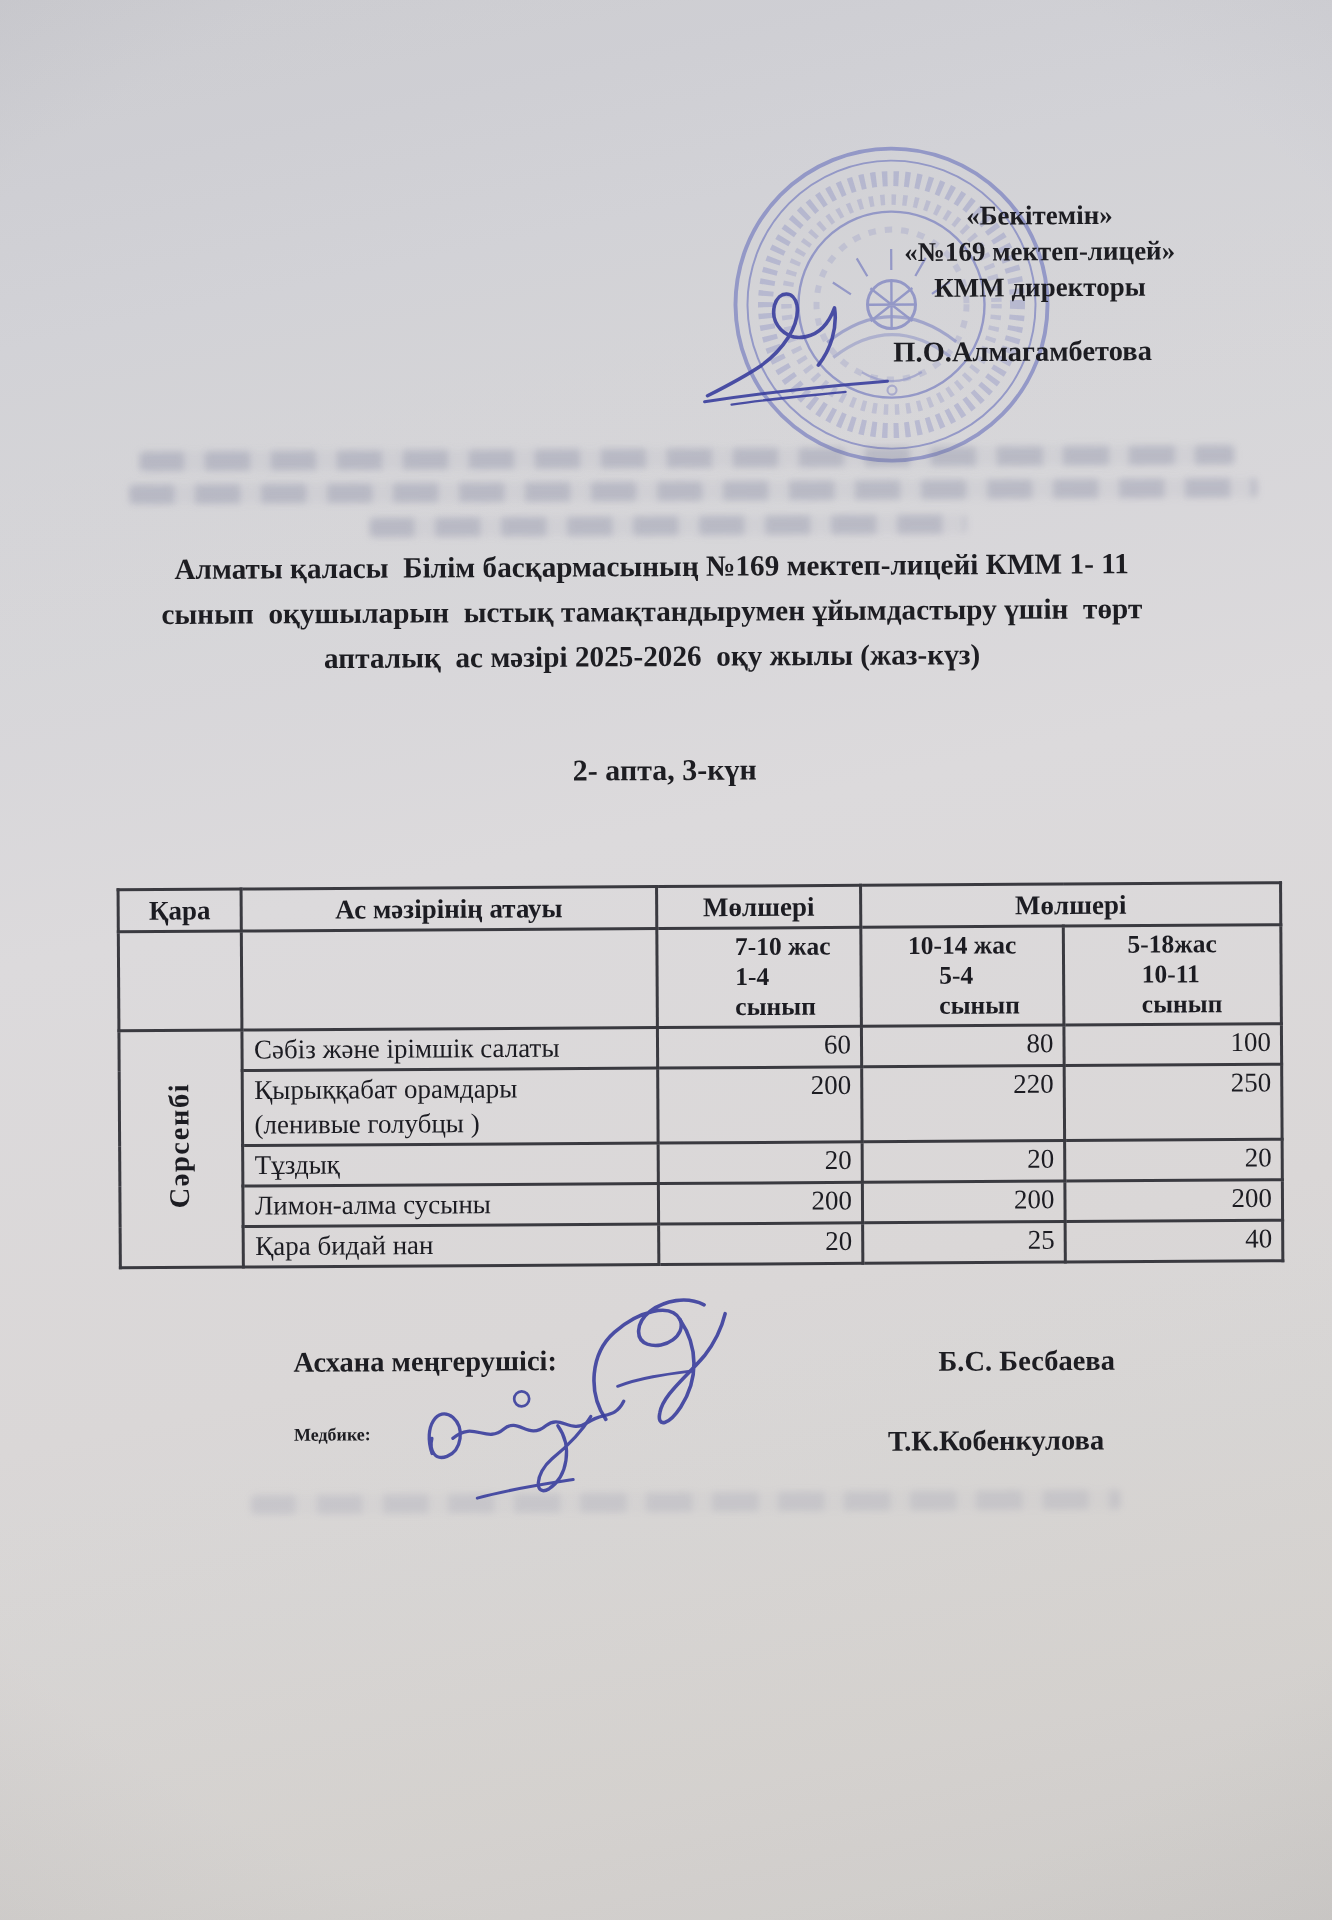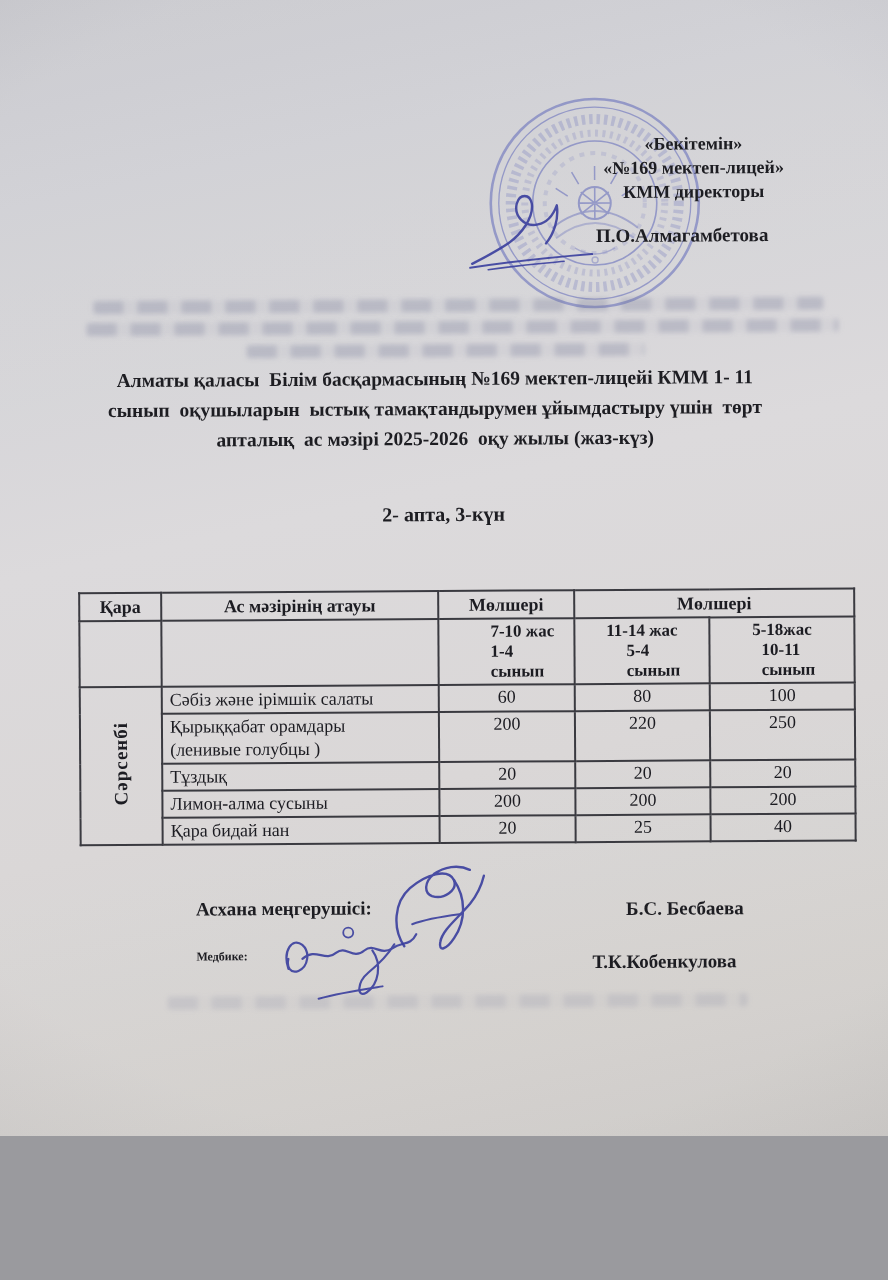--- a/index.html
+++ b/index.html
@@ -1,18 +1,18 @@
 <!DOCTYPE html>
 <html><head>
 <meta charset="utf-8">
 <style>
   html,body{margin:0;padding:0;background:#9a9a9e;}
   .paper{
     position:relative;
-    width:888px;height:1136px;
+    width:888px;height:1280px;
     margin:0 auto;
     overflow:hidden;
     font-family:"Liberation Serif","DejaVu Serif",serif;
     color:#1d1d22;
     background:
       radial-gradient(130% 95% at 50% 48%, rgba(255,255,255,0.10) 0 55%, rgba(88,88,100,0.16) 100%),
       linear-gradient(168deg,#c6c6cb 0%,#cdcdd2 16%,#d8d6d8 44%,#d6d3d3 66%,#cfccc9 88%,#c9c6c3 100%);
     text-decoration: underline;
   }
   .tilt{position:absolute;inset:0;transform:rotate(-0.35deg);transform-origin:50% 50%;}
@@ -52,21 +52,21 @@
   th,td{border:2px solid #3a3a40;padding:0 6px;overflow:hidden;}
   thead th{font-weight:bold;font-size:18px;}
   tr.h1{height:28px;}
   tr.h2{height:47px;}
   tr.r0{height:27px;} tr.r1{height:48px;} tr.r2{height:26px;} tr.r3{height:24px;} tr.r4{height:24px;}
   .grp{font-size:17px;line-height:20px;vertical-align:middle;padding:2px 7px;}
   .grp .ln-left{text-align:left;margin-left:44px;}
   .grp .ln-center{text-align:center;}
   td.dish{font-size:18px;text-align:left;vertical-align:top;padding:1px 7px;
     line-height:23px;white-space:pre-wrap;}
-  td.num{font-size:18px;text-align:center;vertical-align:top;padding-top:1px;}
+  td.num{font-size:18px;text-align:right;vertical-align:top;padding-top:1px;}
   td.day-cell{vertical-align:middle;text-align:center;padding:0;}
   .vert{display:inline-block;writing-mode:vertical-rl;transform:rotate(180deg);
     font-weight:bold;font-size:19px;letter-spacing:1px;}
 
   
   .role1{position:absolute;left:194px;top:897px;font-weight:bold;font-size:19px;}
   .name1{position:absolute;left:588px;top:899px;font-weight:bold;font-size:19px;margin-left:36px;}
   .role2{position:absolute;left:194px;top:948px;font-weight:bold;font-size:12px;}
   .name2{position:absolute;left:590px;top:952px;font-weight:bold;font-size:19px;}
 
@@ -140,21 +140,21 @@
             <th colspan="2">Мөлшері</th>
           </tr>
           <tr class="h2">
             <th></th>
             <th></th>
             <th class="grp">
               <div class="ln-left">7-10 жас</div>
               <div class="ln-left">1-4 сынып</div>
             </th>
             <th class="grp">
-              <div class="ln-center">11-14 жас</div>
+              <div class="ln-center">10-14 жас</div>
               <div class="ln-left">5-4 сынып</div>
             </th>
             <th class="grp">
               <div class="ln-center">5-18жас</div>
               <div class="ln-left">10-11 сынып</div>
             </th>
           </tr>
         </thead>
         <tbody>
           <tr class="r0">

